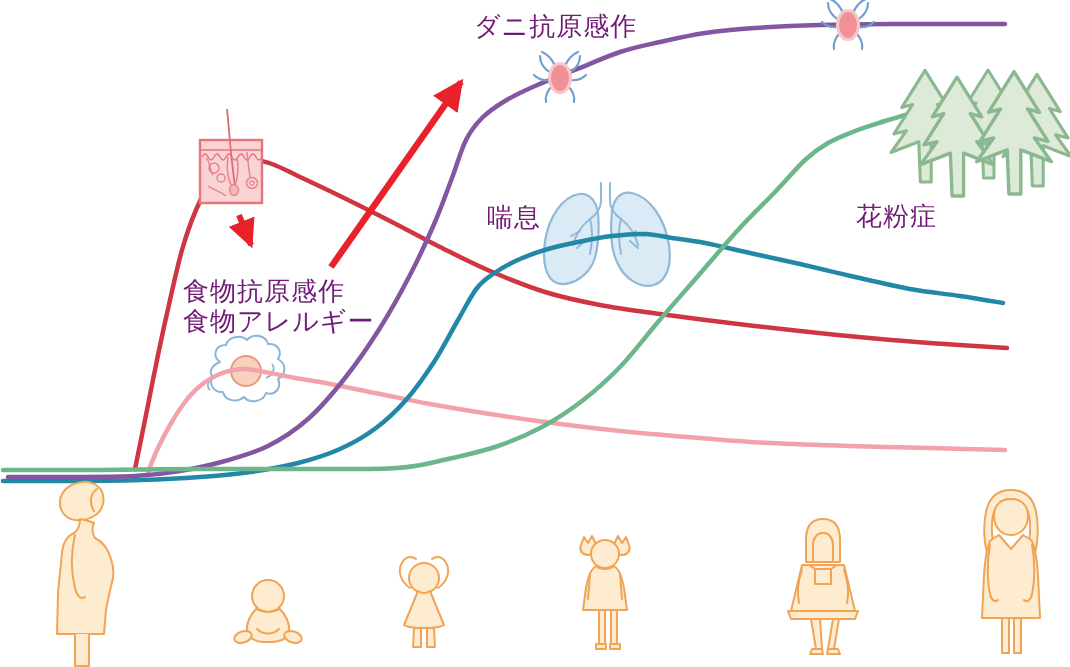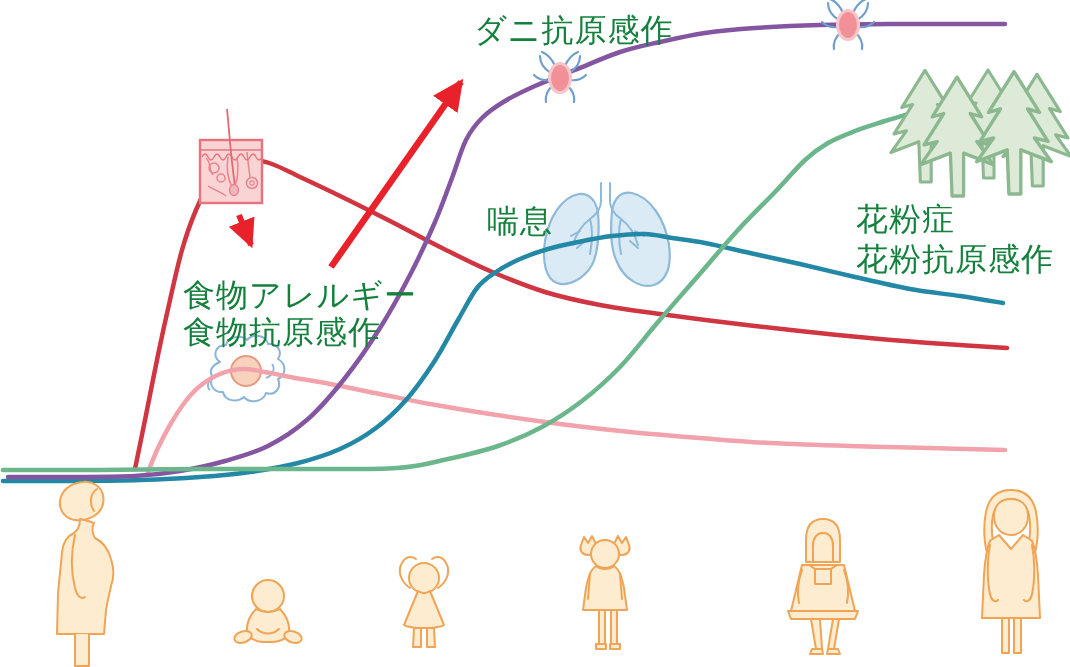--- a/index.html
+++ b/index.html
@@ -1,19 +1,19 @@
 <!DOCTYPE html>
 <html><head>
 <meta charset="utf-8">
 <style>
   html,body{margin:0;padding:0;background:#fff;}
   .canvas{position:relative;width:1070px;height:667px;background:#ffffff;overflow:hidden;
           font-family:"Liberation Sans","DejaVu Sans",sans-serif;}
   .canvas svg{position:absolute;left:0;top:0;}
-  .lbl{position:absolute;font-size:32px;color:#15803d;letter-spacing:1px;line-height:1.15;}
+  .lbl{position:absolute;font-size:26px;color:#701a75;letter-spacing:1px;line-height:1.15;}
   .lbl .line{display:block;}
 </style>
 </head>
 <body>
 
 <div class="canvas">
 
 <svg width="1070" height="667" viewBox="0 0 1070 667">
   <defs>
     <marker id="arrow-head" markerWidth="5.4" markerHeight="4.6" refX="4.2" refY="2.3" orient="auto" markerUnits="strokeWidth">
@@ -146,21 +146,20 @@
       <path d="M999,535 C996,537 992,539 990,541 C987,548 985,560 984,575 L982,618 L1040,618 L1038,575 C1037,560 1035,548 1032,541 C1030,539 1026,537 1023,535 L1011,549 Z"></path>
       <path d="M990,545 C987,560 987,580 990,594 C991,600 995,603 998,600 M1032,545 C1035,560 1035,580 1032,594 C1031,600 1027,603 1024,600" fill="none"></path>
       <path d="M1002,618 L1002,653 L1009,653 L1009,618 Z M1014,618 L1014,653 L1021,653 L1021,618 Z"></path>
     </g>
   </g>
 </svg>
 
 <div class="lbl" style="left:474px;top:12px">ダニ抗原感作</div>
 <div class="lbl" style="left:487px;top:203px">喘息</div>
 <div class="lbl" style="left:183px;top:277px">
+  <span class="line">食物抗原感作</span>
   <span class="line">食物アレルギー</span>
-  <span class="line">食物抗原感作</span>
 </div>
 <div class="lbl" style="left:856px;top:200px;line-height:1.24">
   <span class="line">花粉症</span>
-  <span class="line">花粉抗原感作</span>
 </div>
 
 </div>
 
 </body></html>

